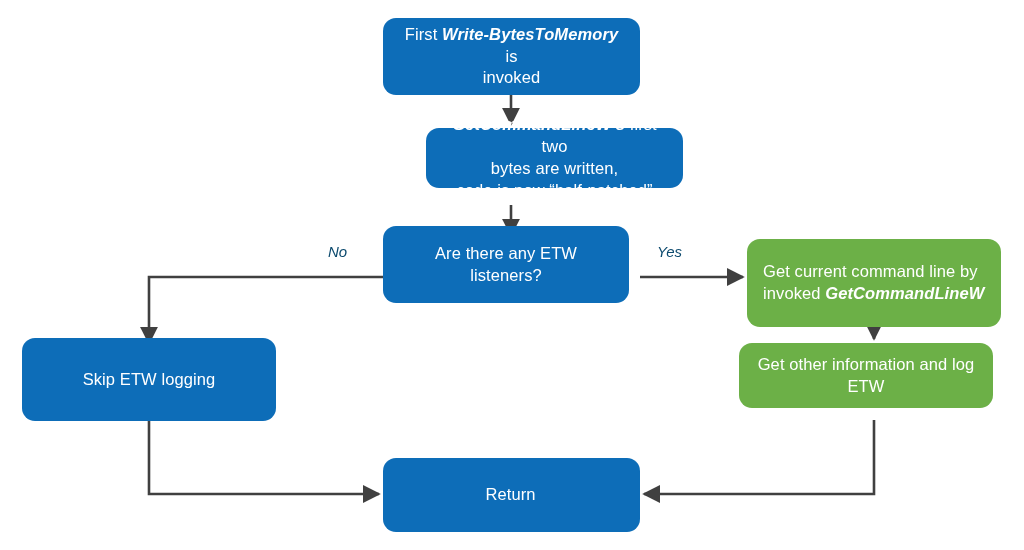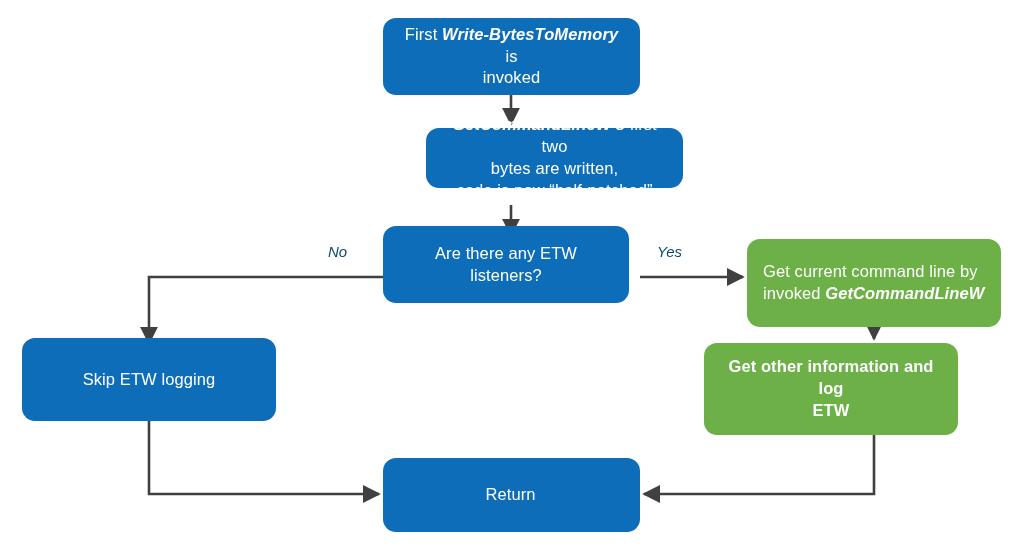--- a/index.html
+++ b/index.html
@@ -94,21 +94,21 @@
   </div>
 
   <div class="node blue center" style="left:383px; top:226px; width:246px; height:77px;">
     <span class="txt">Are there any ETW listeners?</span>
   </div>
 
   <div class="node green left" style="left:747px; top:239px; width:254px; height:88px;">
     <span class="txt"><span>Get current command line by</span><br><span>invoked </span><em>GetCommandLineW</em></span>
   </div>
 
-  <div class="node green center" style="left:704px; top:343px; width:254px; height:92px;font-weight:bold;">
+  <div class="node green center" style="left:739px; top:343px; width:254px; height:65px;">
     <span class="txt"><span>Get other information and log</span><br><span>ETW</span></span>
   </div>
 
   <div class="node blue center" style="left:22px; top:338px; width:254px; height:83px;">
     <span class="txt">Skip ETW logging</span>
   </div>
 
   <div class="node blue center" style="left:383px; top:458px; width:257px; height:74px;padding-left:14px;">
     <span class="txt">Return</span>
   </div>

